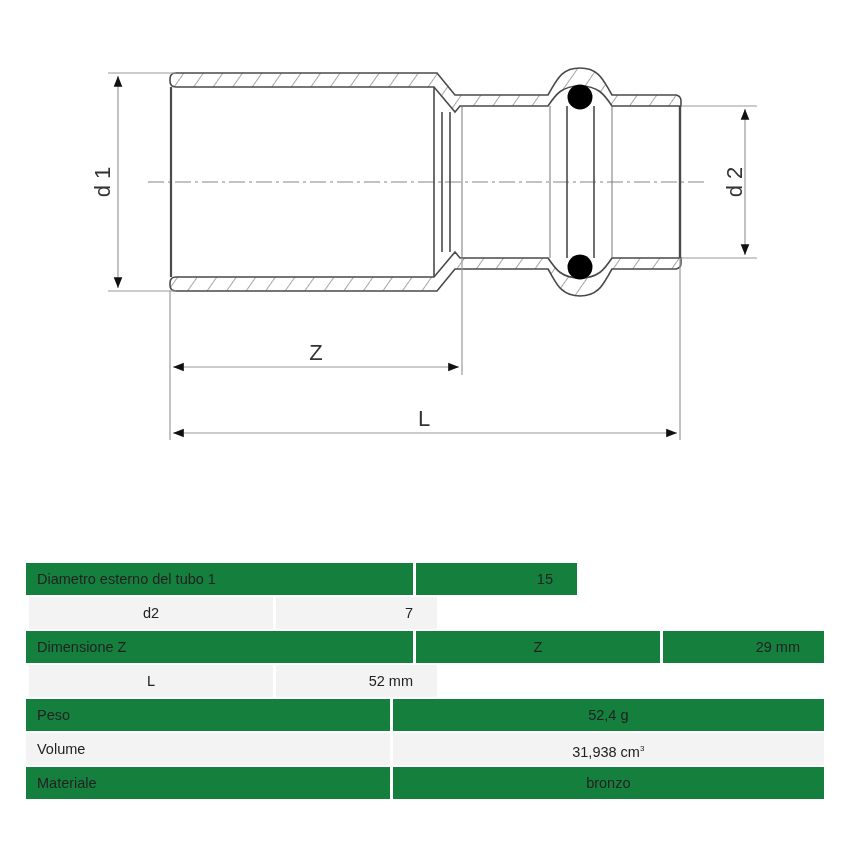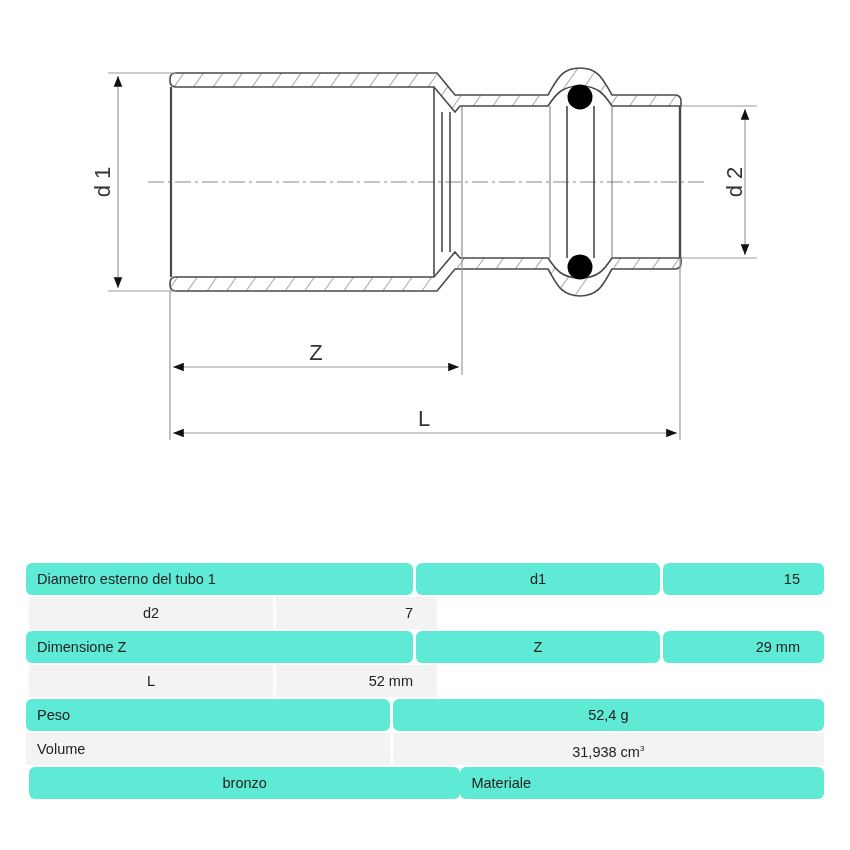--- a/index.html
+++ b/index.html
@@ -2,21 +2,21 @@
 <html><head>
 <meta charset="utf-8">
 <style>
   html, body { margin: 0; padding: 0; background: #ffffff; }
   body { width: 850px; height: 850px; position: relative; overflow: hidden;
          font-family: "Liberation Sans", sans-serif; color: #222; }
   #drawing { position: absolute; left: 0; top: 0; width: 850px; height: 520px; }
   #drawing text { font-family: "Liberation Sans", sans-serif; fill: #333; }
   #spec-table { position: absolute; left: 26px; top: 563px; width: 798px; }
   .row { display: flex; height: 32px; margin-bottom: 2px; }
-  .row.odd .cell { background: #5eead4; border-radius: 6px; }
+  .row.odd .cell { background: #15803d; }
   .row.even .cell { background: #f3f3f3; }
   .cell { font-size: 14.5px; line-height: 32px; box-sizing: border-box; white-space: nowrap; }
   .c-label { width: 387px; padding-left: 11px; }
   .c-sym { width: 244px; margin-left: 3px; text-align: center; }
   .c-val { width: 161px; margin-left: 3px; text-align: right; padding-right: 24px; }
   .c-span { width: 460px; margin-left: 3px; text-align: center; }
   sup { font-size: 8px; vertical-align: 6px; }
 </style>
 </head>
 <body>
@@ -82,21 +82,20 @@
 
   <g>
     <line x1="173" y1="433" x2="677" y2="433" stroke="#9a9a9a" stroke-width="1.2" marker-start="url(#arrow)" marker-end="url(#arrow)"></line>
     <text x="424" y="426" font-size="22" text-anchor="middle">L</text>
   </g>
 </svg>
 
 <div id="spec-table">
   <div class="row odd">
     <div class="cell c-label">Diametro esterno del tubo 1</div>
-    <div class="cell c-sym">d1</div>
     <div class="cell c-val">15</div>
   </div>
   <div class="row even">
     <div class="cell c-sym">d2</div>
     <div class="cell c-val">7</div>
   </div>
   <div class="row odd">
     <div class="cell c-label">Dimensione Z</div>
     <div class="cell c-sym">Z</div>
     <div class="cell c-val">29 mm</div>
@@ -107,16 +106,16 @@
   </div>
   <div class="row odd">
     <div class="cell c-label">Peso</div>
     <div class="cell c-span">52,4 g</div>
   </div>
   <div class="row even">
     <div class="cell c-label">Volume</div>
     <div class="cell c-span"><span>31,938 cm</span><sup>3</sup></div>
   </div>
   <div class="row odd">
+    <div class="cell c-label">Materiale</div>
     <div class="cell c-span">bronzo</div>
-    <div class="cell c-label">Materiale</div>
   </div>
 </div>
 
 </body></html>

